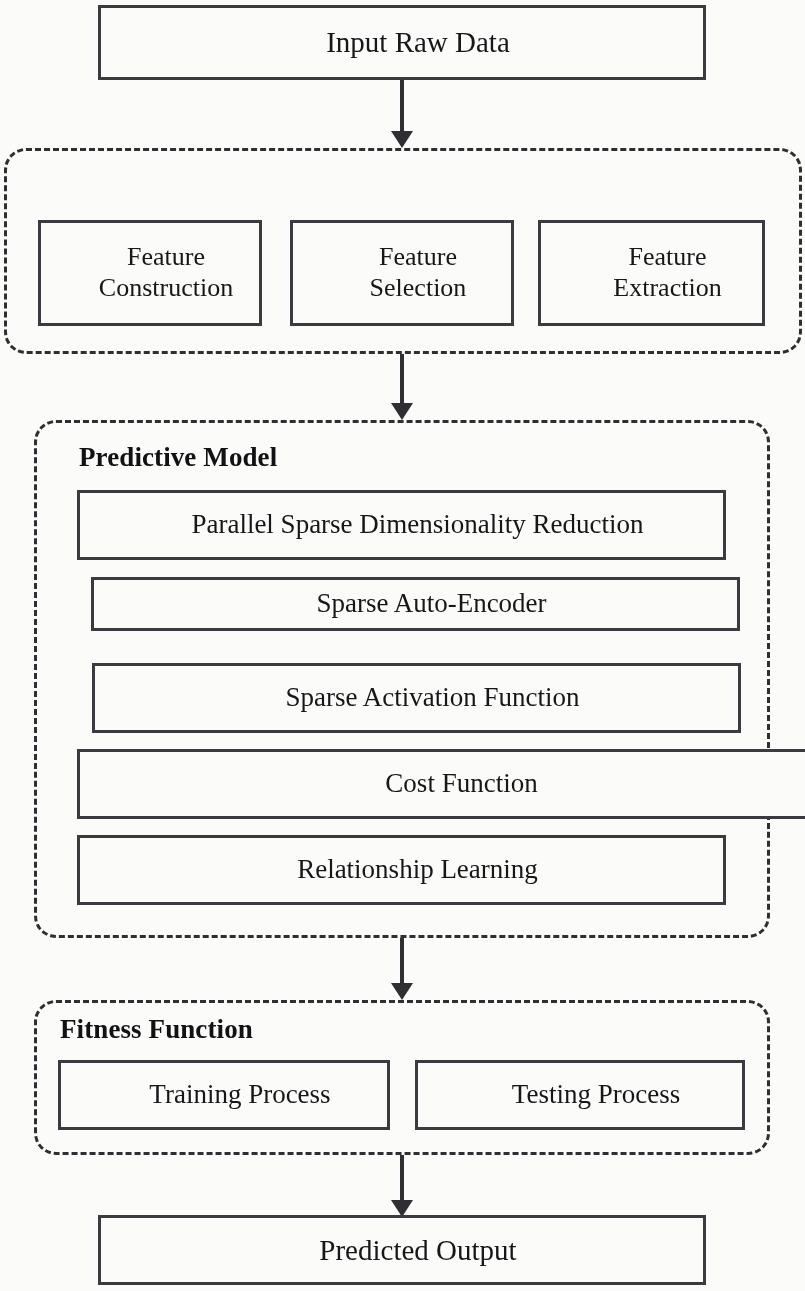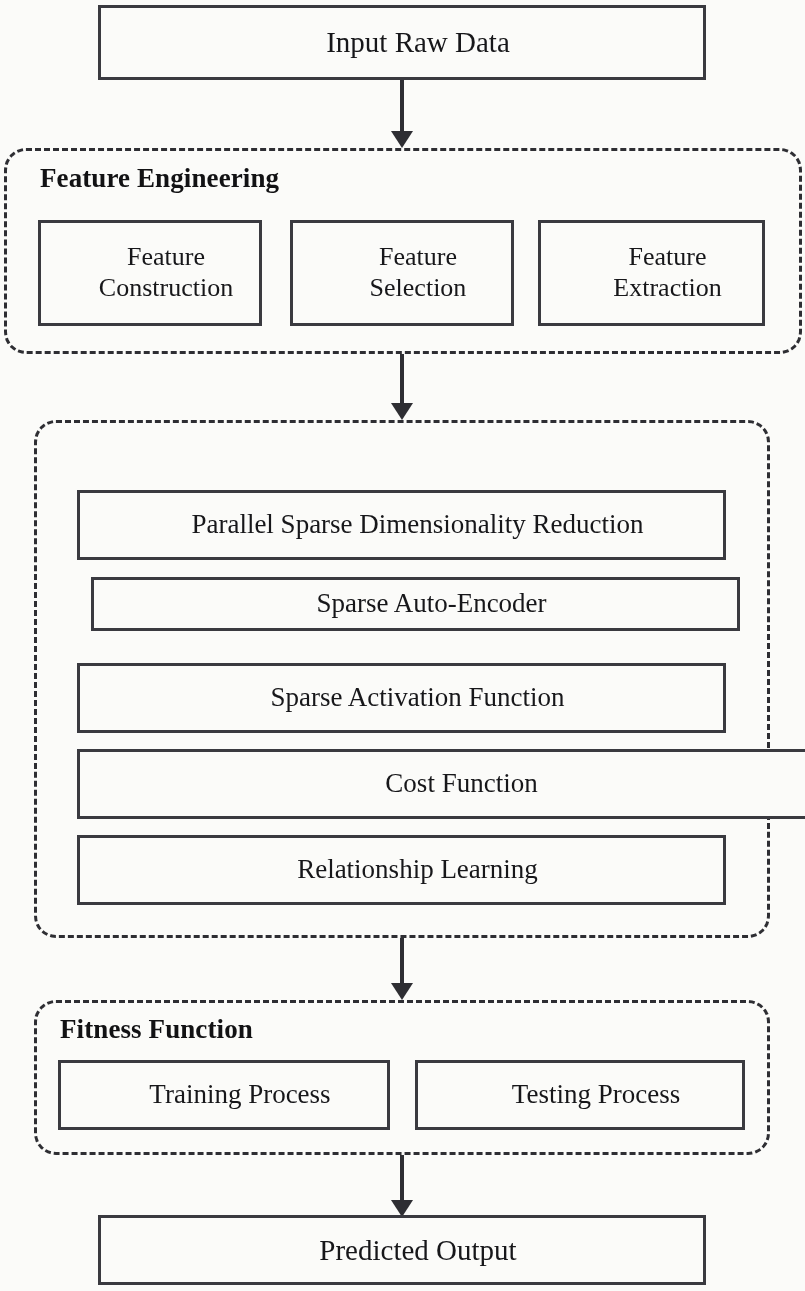--- a/index.html
+++ b/index.html
@@ -87,49 +87,49 @@
   <div class="node node-lg" style="left:98px; top:5px; width:608px; height:75px;">
     <span>Input Raw Data</span>
   </div>
 
   <div class="arrow" style="left:382px; top:80px; width:40px; height:68px;">
     <div class="arrow-shaft" style="height:52px;"></div>
     <div class="arrow-head"></div>
   </div>
 
   <div class="group" style="left:4px; top:148px; width:798px; height:206px;"></div>
-  <div class="group-title" style="left:40px; top:163px;">Feature Engineering</div>
 
   <div class="node node-sm" style="left:38px; top:220px; width:224px; height:106px; white-space:pre-line;">
     <span>Feature
 Construction</span>
   </div>
   <div class="node node-sm" style="left:290px; top:220px; width:224px; height:106px; white-space:pre-line;">
     <span>Feature
 Selection</span>
   </div>
   <div class="node node-sm" style="left:538px; top:220px; width:227px; height:106px; white-space:pre-line;">
     <span>Feature
 Extraction</span>
   </div>
 
   <div class="arrow" style="left:382px; top:354px; width:40px; height:66px;">
     <div class="arrow-shaft" style="height:50px;"></div>
     <div class="arrow-head"></div>
   </div>
 
   <div class="group" style="left:34px; top:420px; width:736px; height:518px;"></div>
+  <div class="group-title" style="left:79px; top:442px;">Predictive Model</div>
 
   <div class="node node-md" style="left:77px; top:490px; width:649px; height:70px;">
     <span>Parallel Sparse Dimensionality Reduction</span>
   </div>
   <div class="node node-md" style="left:91px; top:577px; width:649px; height:54px;">
     <span>Sparse Auto-Encoder</span>
   </div>
-  <div class="node node-md" style="left:77px; top:663px; width:649px; height:70px;">
+  <div class="node node-md" style="left:92px; top:663px; width:649px; height:70px;">
     <span>Sparse Activation Function</span>
   </div>
   <div class="node node-md" style="left:77px; top:749px; width:737px; height:70px;">
     <span>Cost Function</span>
   </div>
   <div class="node node-md" style="left:77px; top:835px; width:649px; height:70px;">
     <span>Relationship Learning</span>
   </div>
 
   <div class="arrow" style="left:382px; top:938px; width:40px; height:62px;">

